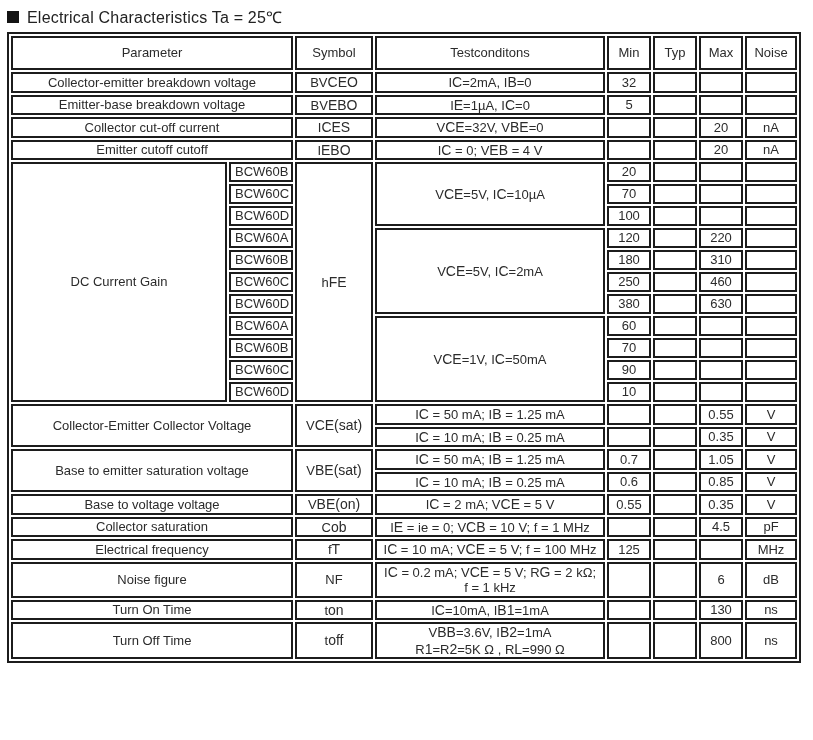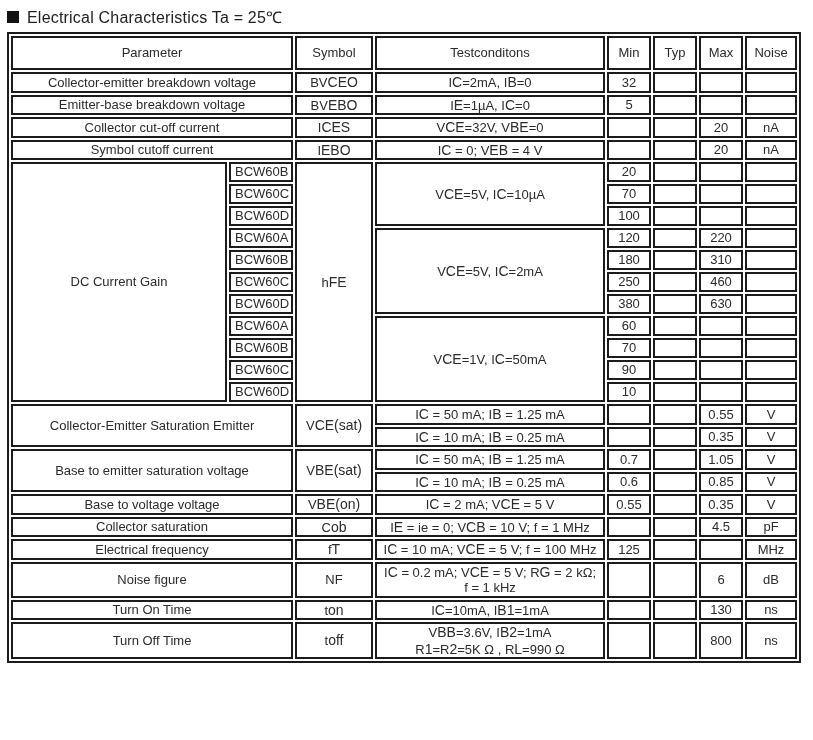--- a/index.html
+++ b/index.html
@@ -93,21 +93,21 @@
         <tr>
           <td colspan="2" class="col-parameter">Collector cut-off current</td>
           <td class="col-symbol">I<span class="ss">CES</span></td>
           <td class="col-conditions">V<span class="ss">CE</span>=32V, V<span class="ss">BE</span>=0</td>
           <td class="col-min"></td>
           <td class="col-typ"></td>
           <td class="col-max">20</td>
           <td class="col-unit">nA</td>
         </tr>
         <tr>
-          <td colspan="2" class="col-parameter">Symbol cutoff current</td>
+          <td colspan="2" class="col-parameter">Emitter cutoff cutoff</td>
           <td class="col-symbol">I<span class="ss">EBO</span></td>
           <td class="col-conditions">I<span class="ss">C</span> = 0; V<span class="ss">EB</span> = 4 V</td>
           <td class="col-min"></td>
           <td class="col-typ"></td>
           <td class="col-max">20</td>
           <td class="col-unit">nA</td>
         </tr>
         <tr>
           <td rowspan="11" class="col-parameter">DC Current Gain</td>
           <td class="col-model">BCW60B</td>
@@ -184,21 +184,21 @@
           <td class="col-unit"></td>
         </tr>
         <tr>
           <td class="col-model">BCW60D</td>
           <td class="col-min">10</td>
           <td class="col-typ"></td>
           <td class="col-max"></td>
           <td class="col-unit"></td>
         </tr>
         <tr>
-          <td colspan="2" rowspan="2" class="col-parameter">Collector-Emitter Saturation Emitter</td>
+          <td colspan="2" rowspan="2" class="col-parameter">Collector-Emitter Collector Voltage</td>
           <td rowspan="2" class="col-symbol">V<span class="ss">CE(sat)</span></td>
           <td class="col-conditions">I<span class="ss">C</span> = 50 mA; I<span class="ss">B</span> = 1.25 mA</td>
           <td class="col-min"></td>
           <td class="col-typ"></td>
           <td class="col-max">0.55</td>
           <td class="col-unit">V</td>
         </tr>
         <tr>
           <td class="col-conditions">I<span class="ss">C</span> = 10 mA; I<span class="ss">B</span> = 0.25 mA</td>
           <td class="col-min"></td>

